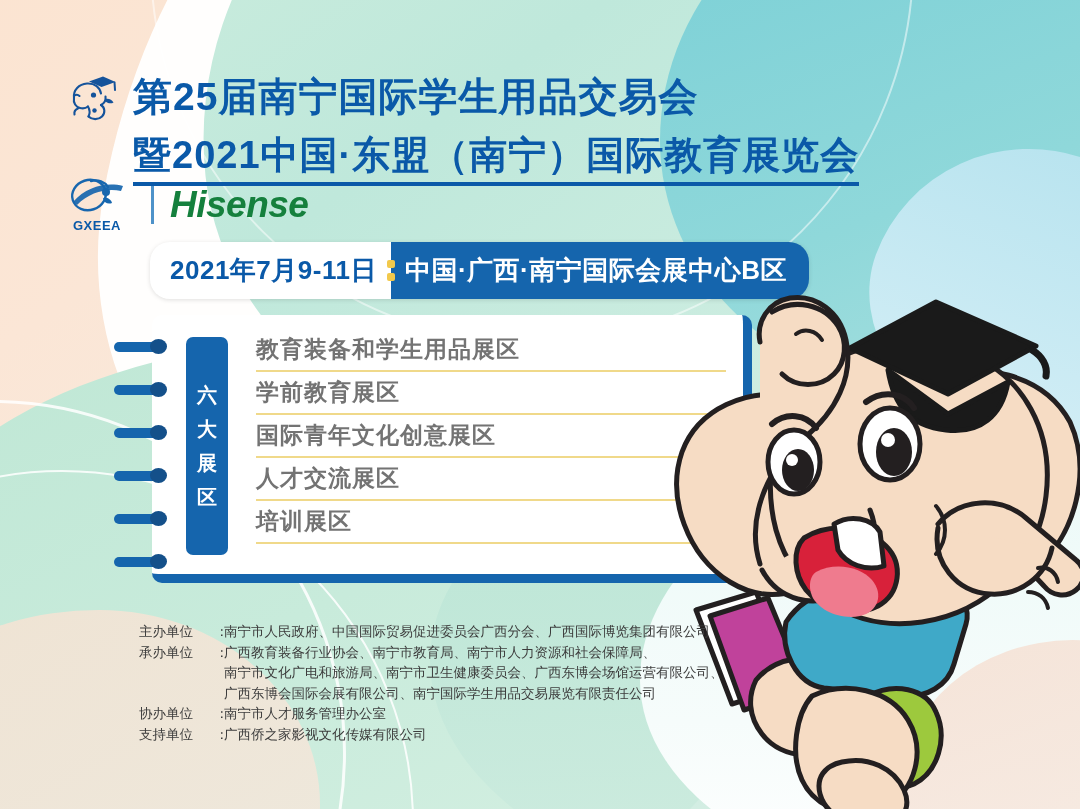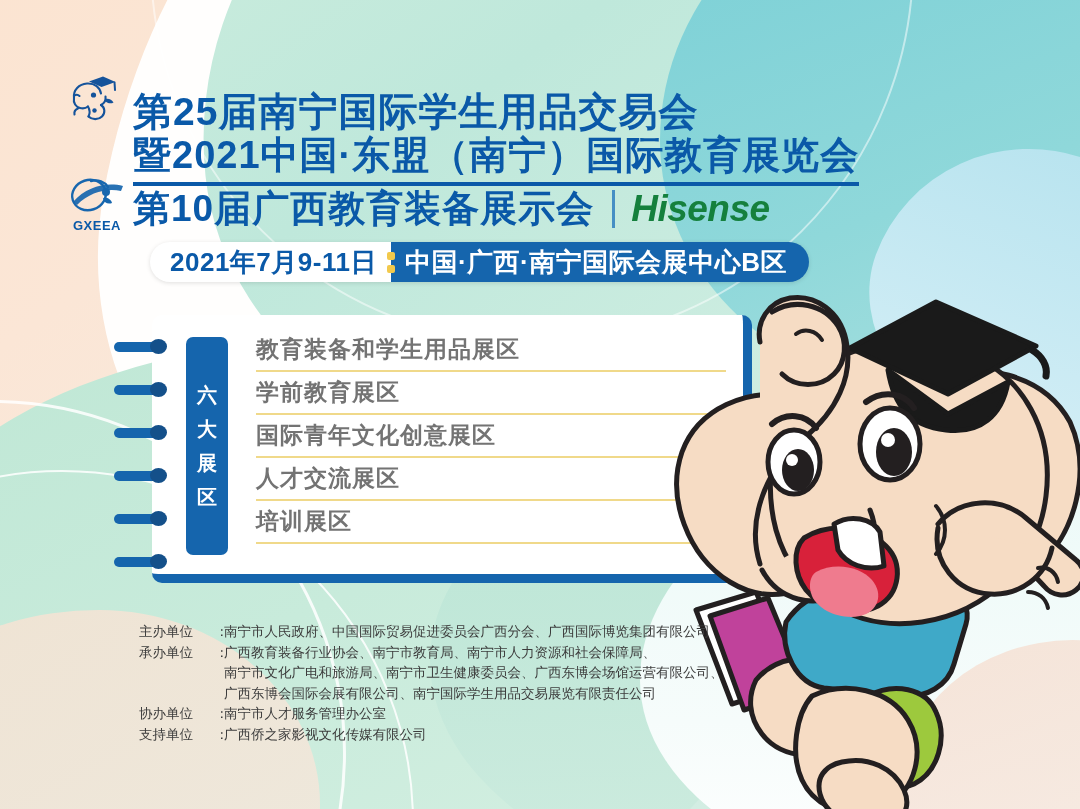--- a/index.html
+++ b/index.html
@@ -76,21 +76,21 @@
   .arc1{left:-360px;top:400px;width:700px;height:700px;}
   .arc2{left:-290px;top:470px;width:700px;height:700px;border-width:2px;}
   .arc3{left:150px;top:-420px;width:760px;height:760px;border-width:2px;opacity:.6;}
 
   
   .header{position:absolute;left:0;top:0;width:1080px;}
   .hline{position:absolute;display:flex;align-items:center;}
   .title-txt{
     color:#0a59a8;font-weight:bold;letter-spacing:1px;white-space:nowrap;
   }
-  #title1{left:133px;top:85px;}
+  #title1{left:133px;top:70px;}
   #title1 .title-txt{font-size:39px;}
   #title2{left:133px;top:130px;}
   #title2 .title-txt{font-size:38px;border-bottom:0;}
   #title2 .u{border-bottom:4px solid #0a59a8;padding-bottom:1px;}
   #title3{left:133px;top:184px;}
   #title3 .title-txt{font-size:37px;}
 
   .logo-elephant{position:absolute;left:62px;top:68px;width:66px;height:66px;}
   .logo-gxeea{position:absolute;left:64px;top:172px;width:66px;height:64px;text-align:center;}
   .gxeea-txt{font-size:13px;font-weight:bold;color:#0a59a8;letter-spacing:.5px;margin-top:-4px;}
@@ -98,21 +98,21 @@
   .divider{
     width:3px;height:38px;background:#2f7fc0;margin:0 16px 0 18px;opacity:.85;
   }
   .hisense{
     font-size:37px;font-weight:bold;font-style:italic;color:#15803d;
     letter-spacing:-.5px;
   }
 
   
   .datebar{
-    position:absolute;left:150px;top:242px;height:40px;display:flex;align-items:stretch;
+    position:absolute;left:150px;top:242px;height:57px;display:flex;align-items:stretch;
     filter:drop-shadow(0 1px 2px rgba(0,0,0,.12));
   }
   .date-left{
     background:#ffffff;color:#0a59a8;font-size:26px;font-weight:bold;
     border-radius:20px 0 0 20px;display:flex;align-items:center;
     padding:0 6px 0 20px;white-space:nowrap;letter-spacing:.5px;
   }
   .date-sep{
     width:16px;display:flex;flex-direction:column;justify-content:center;align-items:center;
     gap:5px;background:linear-gradient(90deg,#ffffff 0 50%,#1565ad 50% 100%);
@@ -217,21 +217,20 @@
 
     <div class="hline" id="title1">
       <div class="title-txt">第25届南宁国际学生用品交易会</div>
     </div>
 
     <div class="hline" id="title2">
       <div class="title-txt u">暨2021中国·东盟（南宁）国际教育展览会</div>
     </div>
 
     <div class="hline" id="title3">
-      <div class="title-txt">第10届广西教育装备展示会</div>
       <div class="divider"></div>
       <div class="hisense">Hisense</div>
     </div>
   </div>
 
   <div class="datebar">
     <div class="date-left">2021年7月9-11日</div>
     <div class="date-sep">
         <i></i>
         <i></i>

